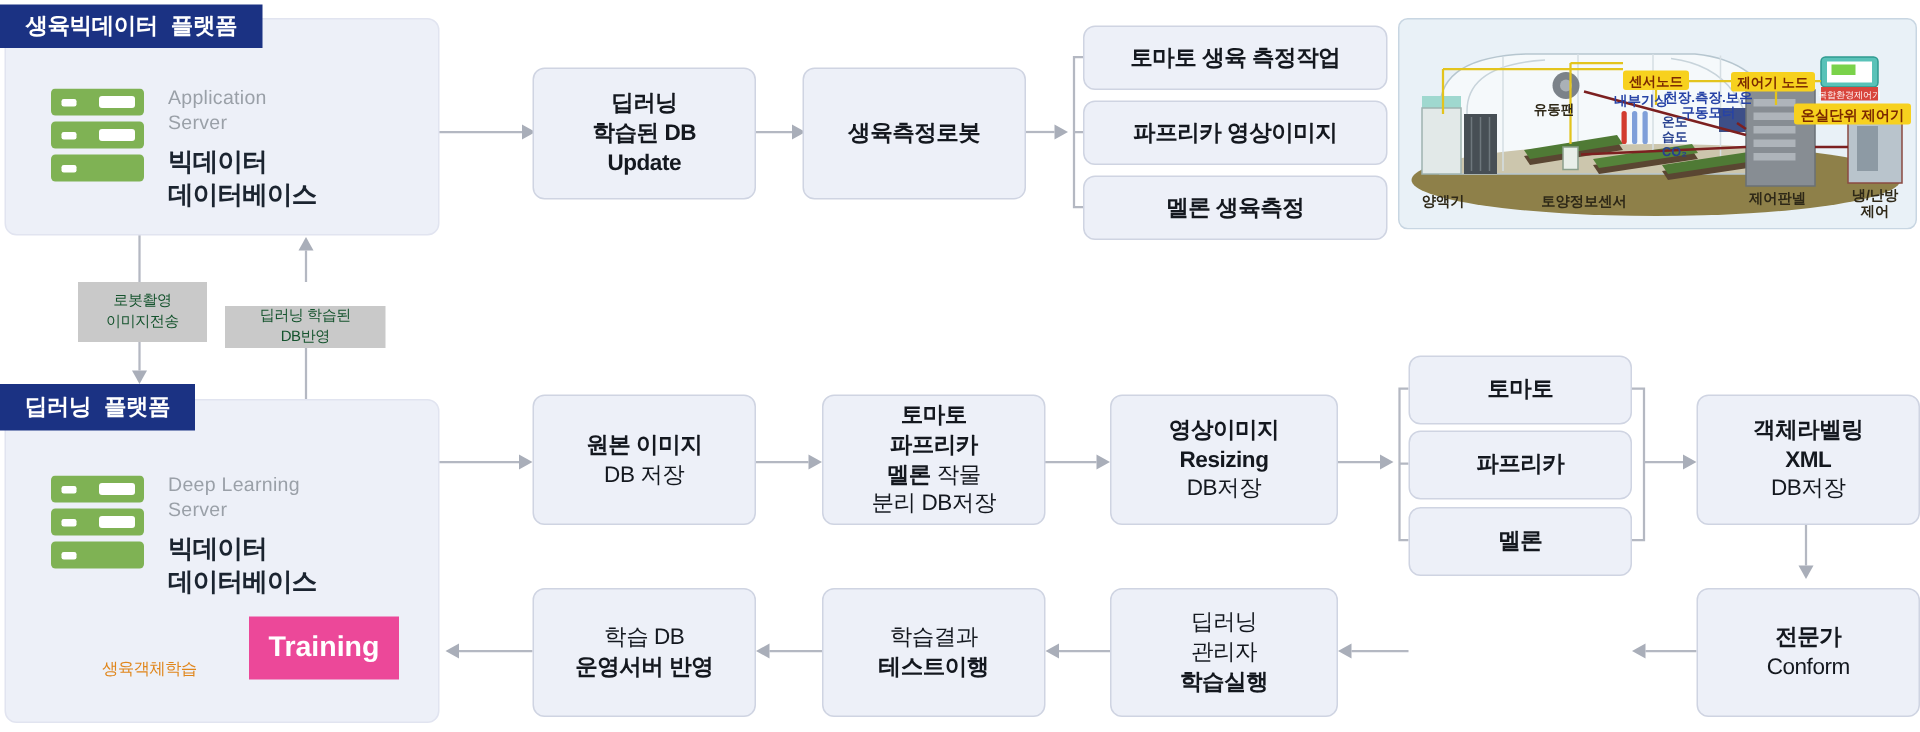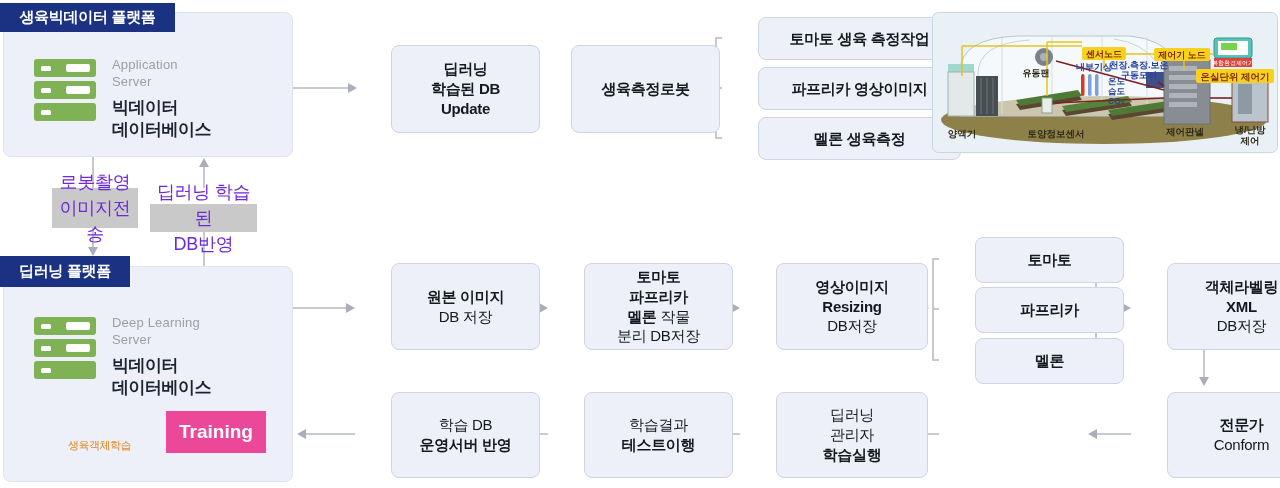--- a/index.html
+++ b/index.html
@@ -1,27 +1,27 @@
 <!DOCTYPE html>
 <html><head>
 <meta charset="utf-8">
 <style>
   html,body{margin:0;padding:0;background:#ffffff;}
   #canvas{position:relative;width:1280px;height:488px;background:#ffffff;overflow:hidden;
           font-family:"Liberation Sans","DejaVu Sans",sans-serif;}
   #conn{position:absolute;left:0;top:0;z-index:0;}
   .platform{position:absolute;background:#edf0f8;border:1px solid #e1e4f0;border-radius:8px;z-index:1;}
   .badge{position:absolute;background:#1b3283;color:#ffffff;font-weight:700;font-size:15px;
-         display:flex;align-items:center;justify-content:center;z-index:3;letter-spacing:-0.3px;}
+         display:flex;align-items:center;justify-content:center;z-index:3;letter-spacing:-0.3px;font-family:Liberation Mono, monospace;}
   .fbox{position:absolute;background:#edf0f8;border:1px solid #cfd4e2;border-radius:8px;
         display:flex;flex-direction:column;align-items:center;justify-content:center;
-        text-align:center;font-size:15px;line-height:1.32;color:#14181f;z-index:2;letter-spacing:-0.3px;margin-left:36px;}
+        text-align:center;font-size:15px;line-height:1.32;color:#14181f;z-index:2;letter-spacing:-0.3px;}
   .fbox .b{font-weight:700;}
   .fbox .r{font-weight:400;}
-  .graybox{position:absolute;background:#c9c9c9;color:#6d28d9;font-size:18px;font-weight:500;
+  .graybox{position:absolute;background:#c9c9c9;color:#14532d;font-size:10px;font-weight:500;
            text-align:center;display:flex;align-items:center;justify-content:center;
            white-space:pre-line;line-height:1.45;z-index:2;letter-spacing:-0.3px;}
   .server-icon{position:absolute;z-index:2;}
   .server-sub{font-size:13px;color:#9aa0a8;line-height:1.3;white-space:pre-line;letter-spacing:0.2px;}
   .server-name{font-size:17px;font-weight:700;color:#1b2430;line-height:1.3;white-space:pre-line;
                margin-top:6px;letter-spacing:-0.5px;}
   .server-text{position:absolute;z-index:2;}
   .training{position:absolute;background:#ec4899;color:#ffffff;font-weight:700;font-size:19px;
             display:flex;align-items:center;justify-content:center;z-index:3;}
   .train-note{position:absolute;color:#e0861c;font-weight:400;font-size:11px;z-index:3;letter-spacing:-0.5px;}

